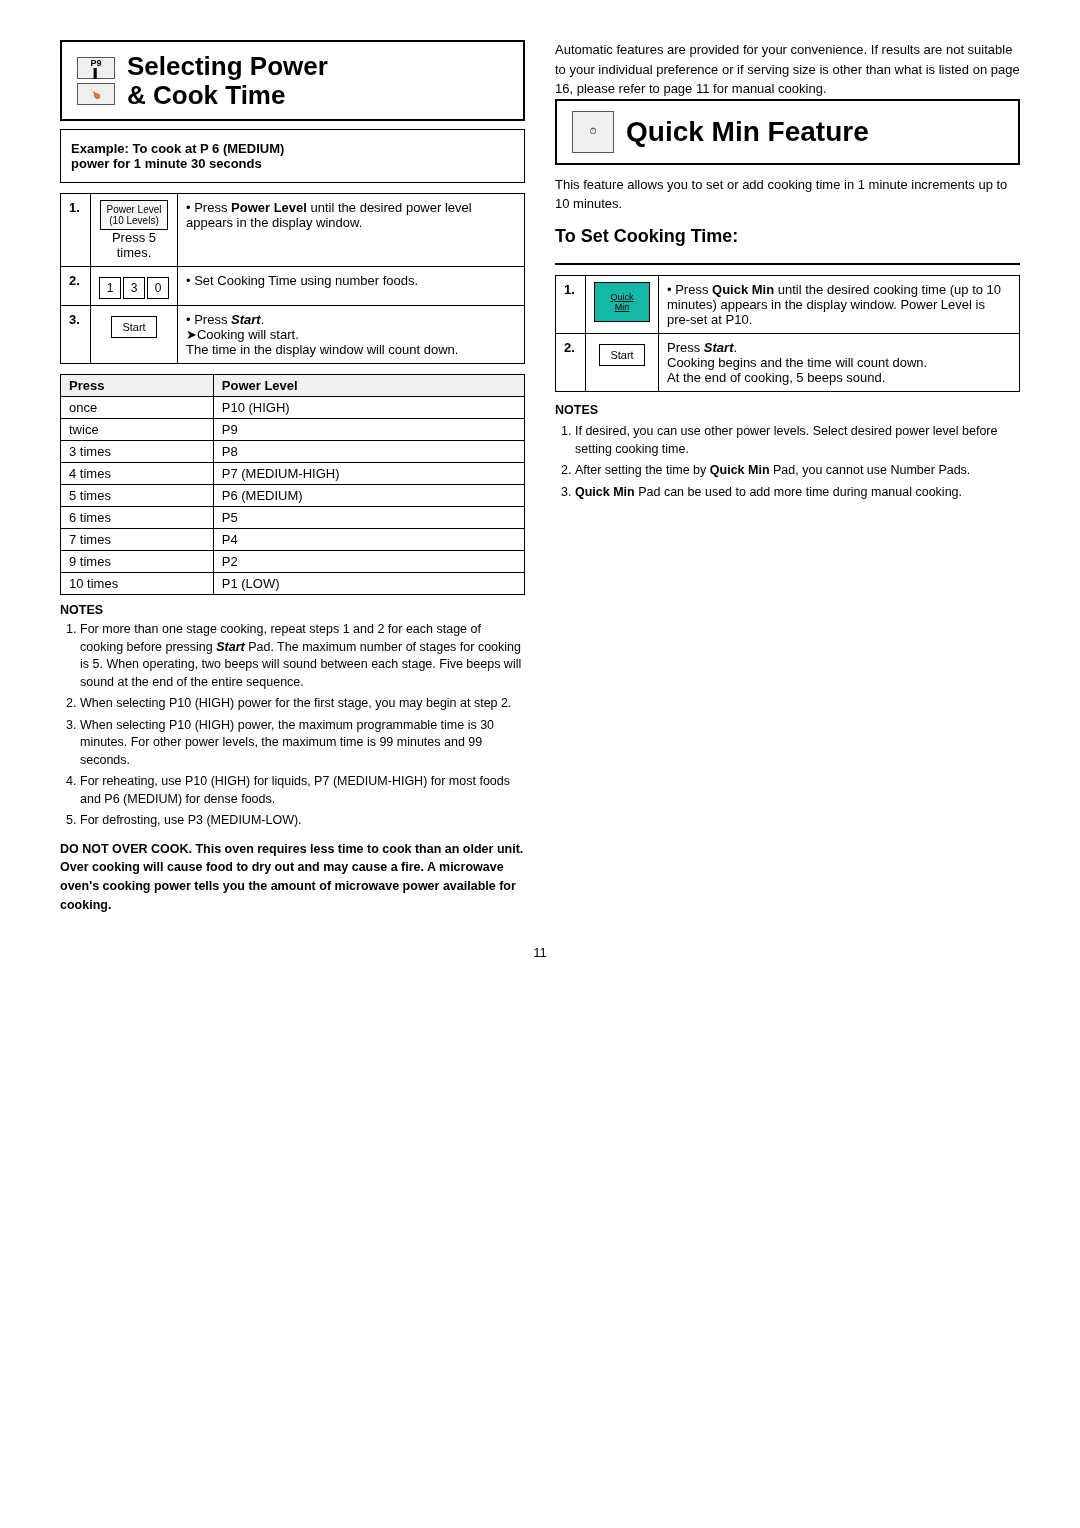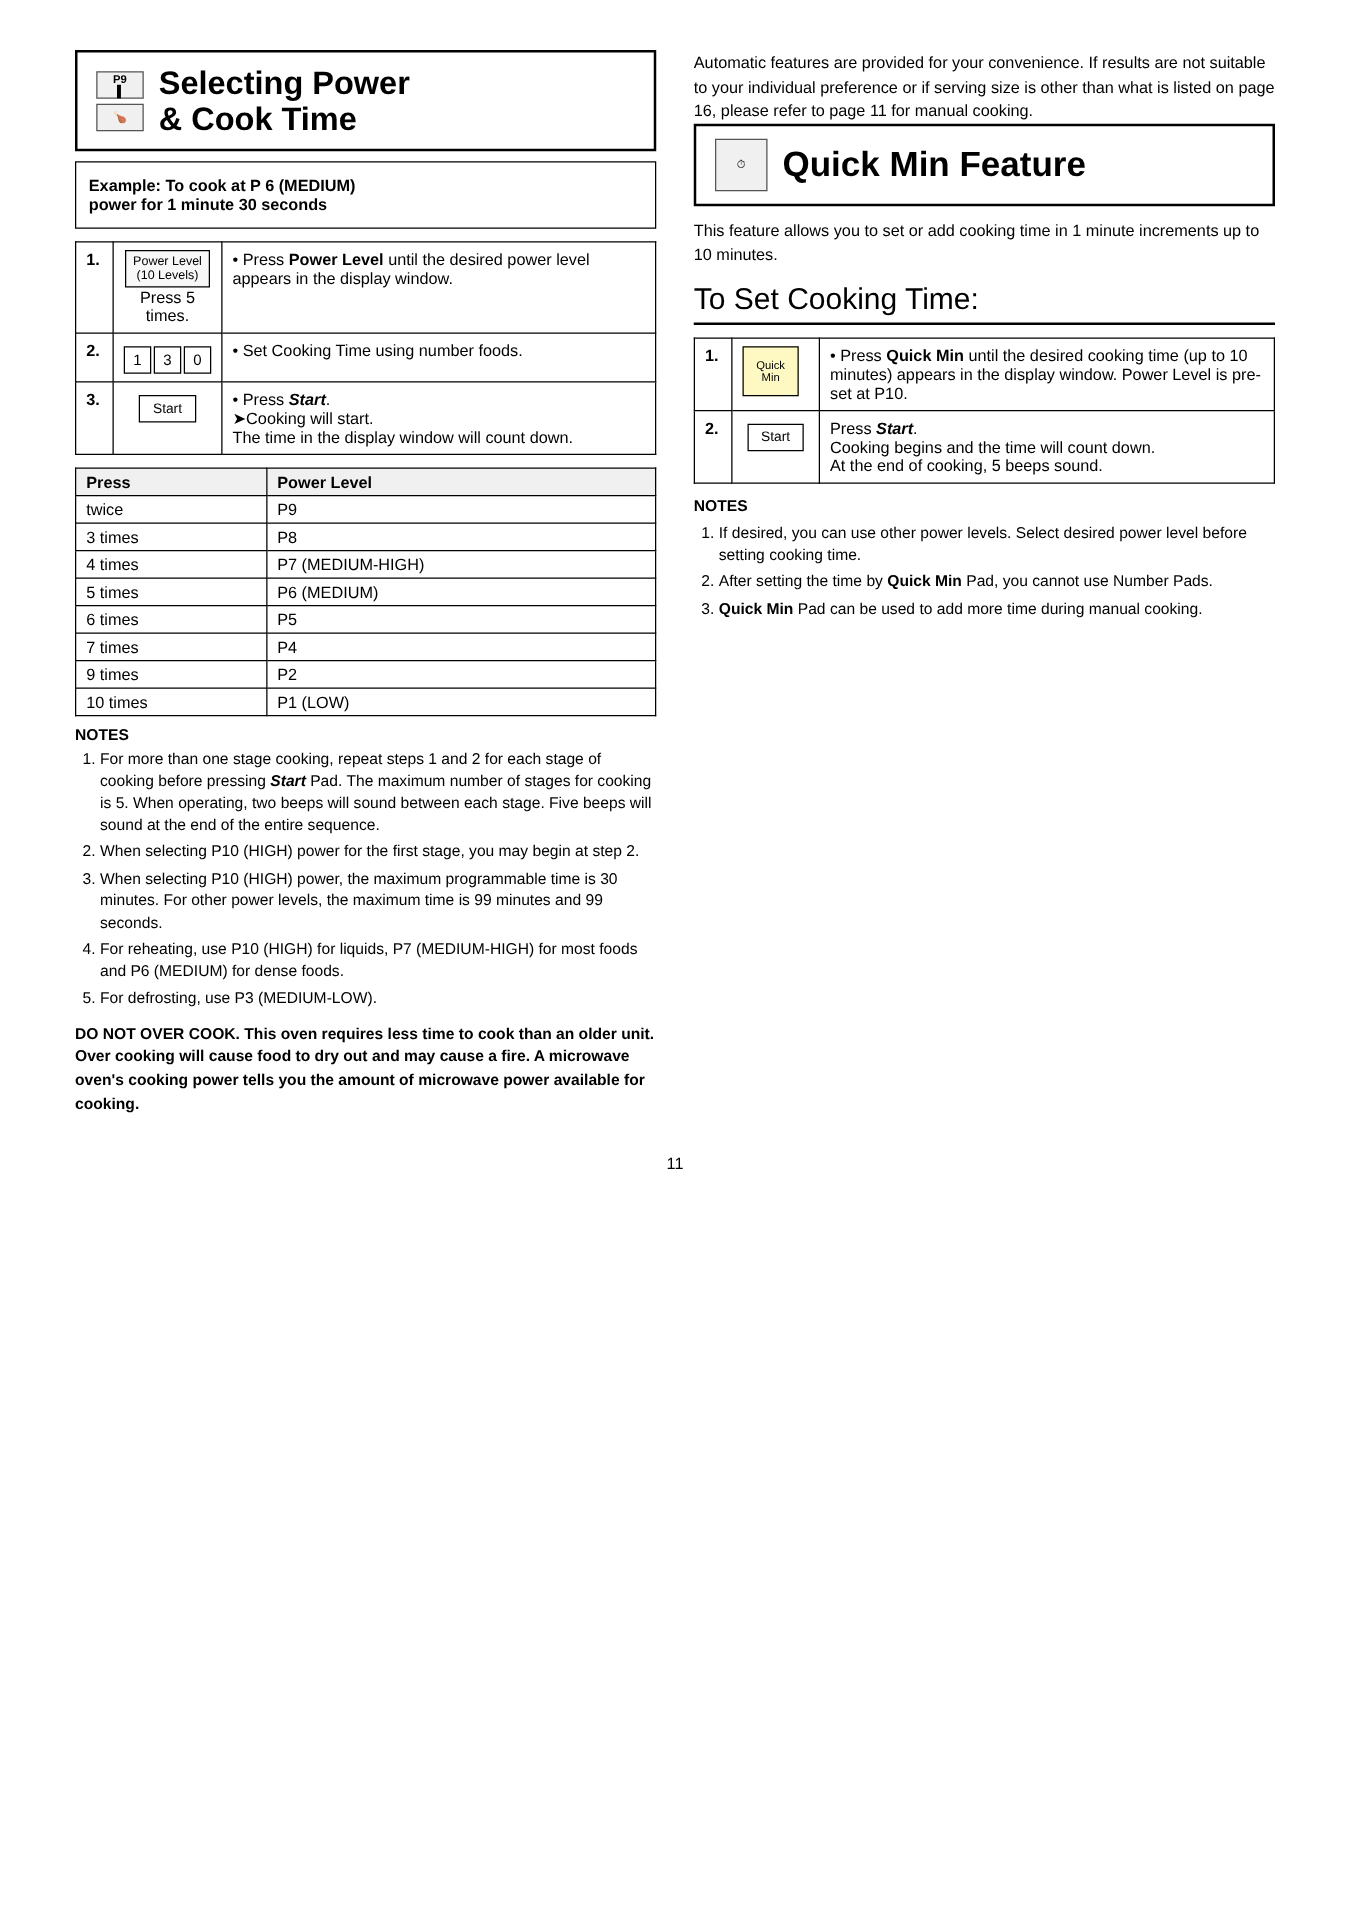--- a/index.html
+++ b/index.html
@@ -190,50 +190,51 @@
       line-height: 1.5;
       margin-bottom: 12px;
     }
 
     .auto-features-text {
       font-size: 13px;
       line-height: 1.5;
     }
 
     .to-set-title {
-      font-size: 24px;
-      font-weight: normal;
+      font-size: 18px;
+      font-weight: bold;
       border-bottom: 2px solid #000;
-      padding-bottom: 4px;
+      padding-bottom: 16px;
       margin-bottom: 10px;
     }
 
     
     .right-steps-table {
       width: 100%;
       border: 1.5px solid #000;
       border-collapse: collapse;
       margin-bottom: 10px;
     }
     .right-steps-table td {
       border: 1px solid #000;
       padding: 6px 8px;
       vertical-align: top;
       font-size: 13px;
     }
     .quick-min-box {
       border: 1px solid #000;
-      width: 45px;
+      width: 56px;
       height: 40px;
       display: flex;
       align-items: center;
       justify-content: center;
       font-size: 9px;
       text-align: center;
-      background: #fef9c3;
+      background: #14b8a6;
+      text-decoration: underline;
     }
 
     .right-notes {
       font-size: 12.5px;
       line-height: 1.4;
     }
     .right-notes .notes-title {
       font-weight: bold;
       margin-bottom: 4px;
     }
@@ -317,20 +318,24 @@
     </tbody>
       </table>
 
     <table class="power-table">
       <tbody>
           <tr>
         <td>Press</td>
         <td>Power Level</td>
       </tr>
       <tr>
+        <td>once</td>
+        <td>P10 (HIGH)</td>
+      </tr>
+      <tr>
         <td>twice</td>
         <td>P9</td>
       </tr>
       <tr>
         <td>3 times</td>
         <td>P8</td>
       </tr>
       <tr>
         <td>4 times</td>
         <td>P7 (MEDIUM-HIGH)</td>

